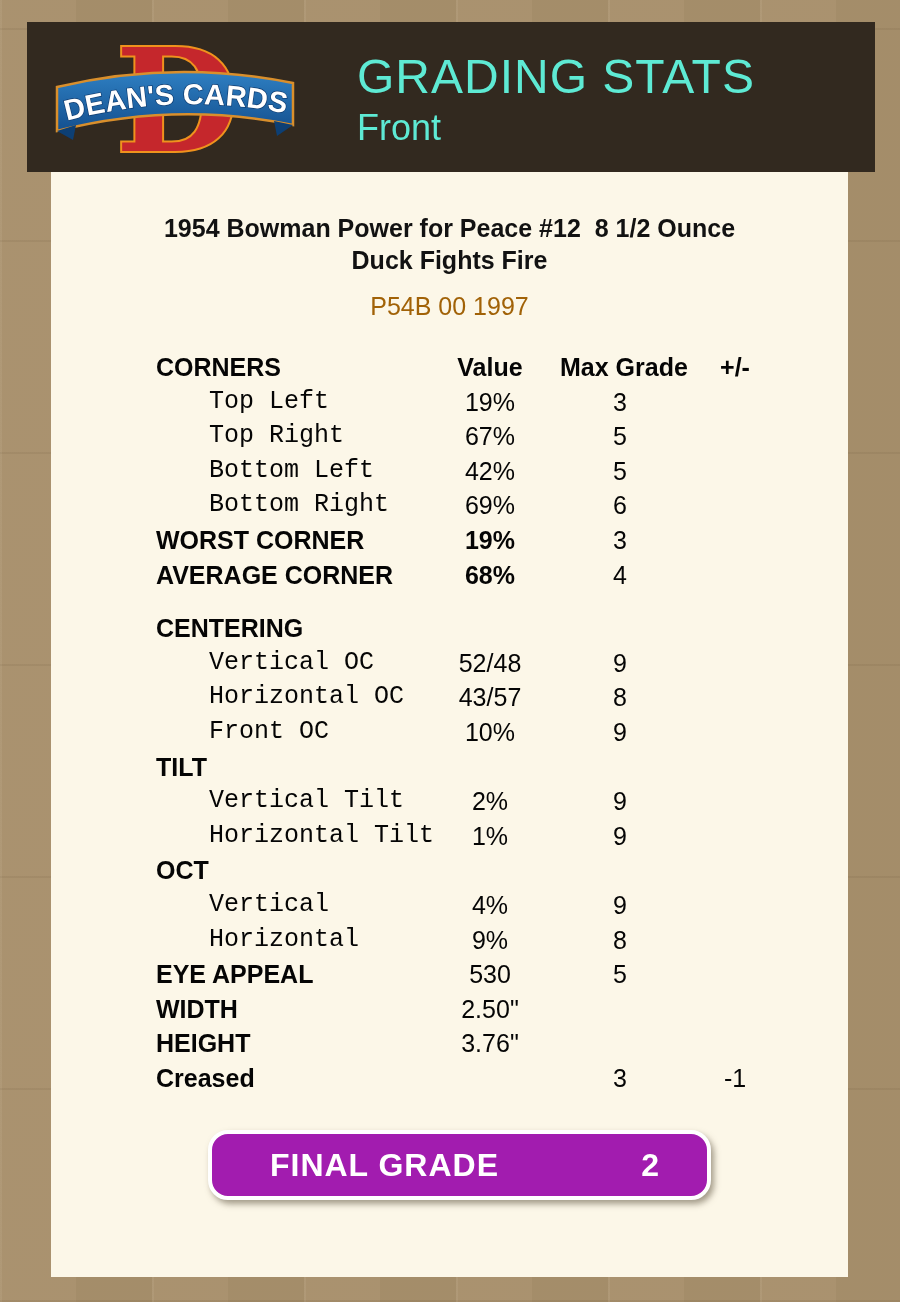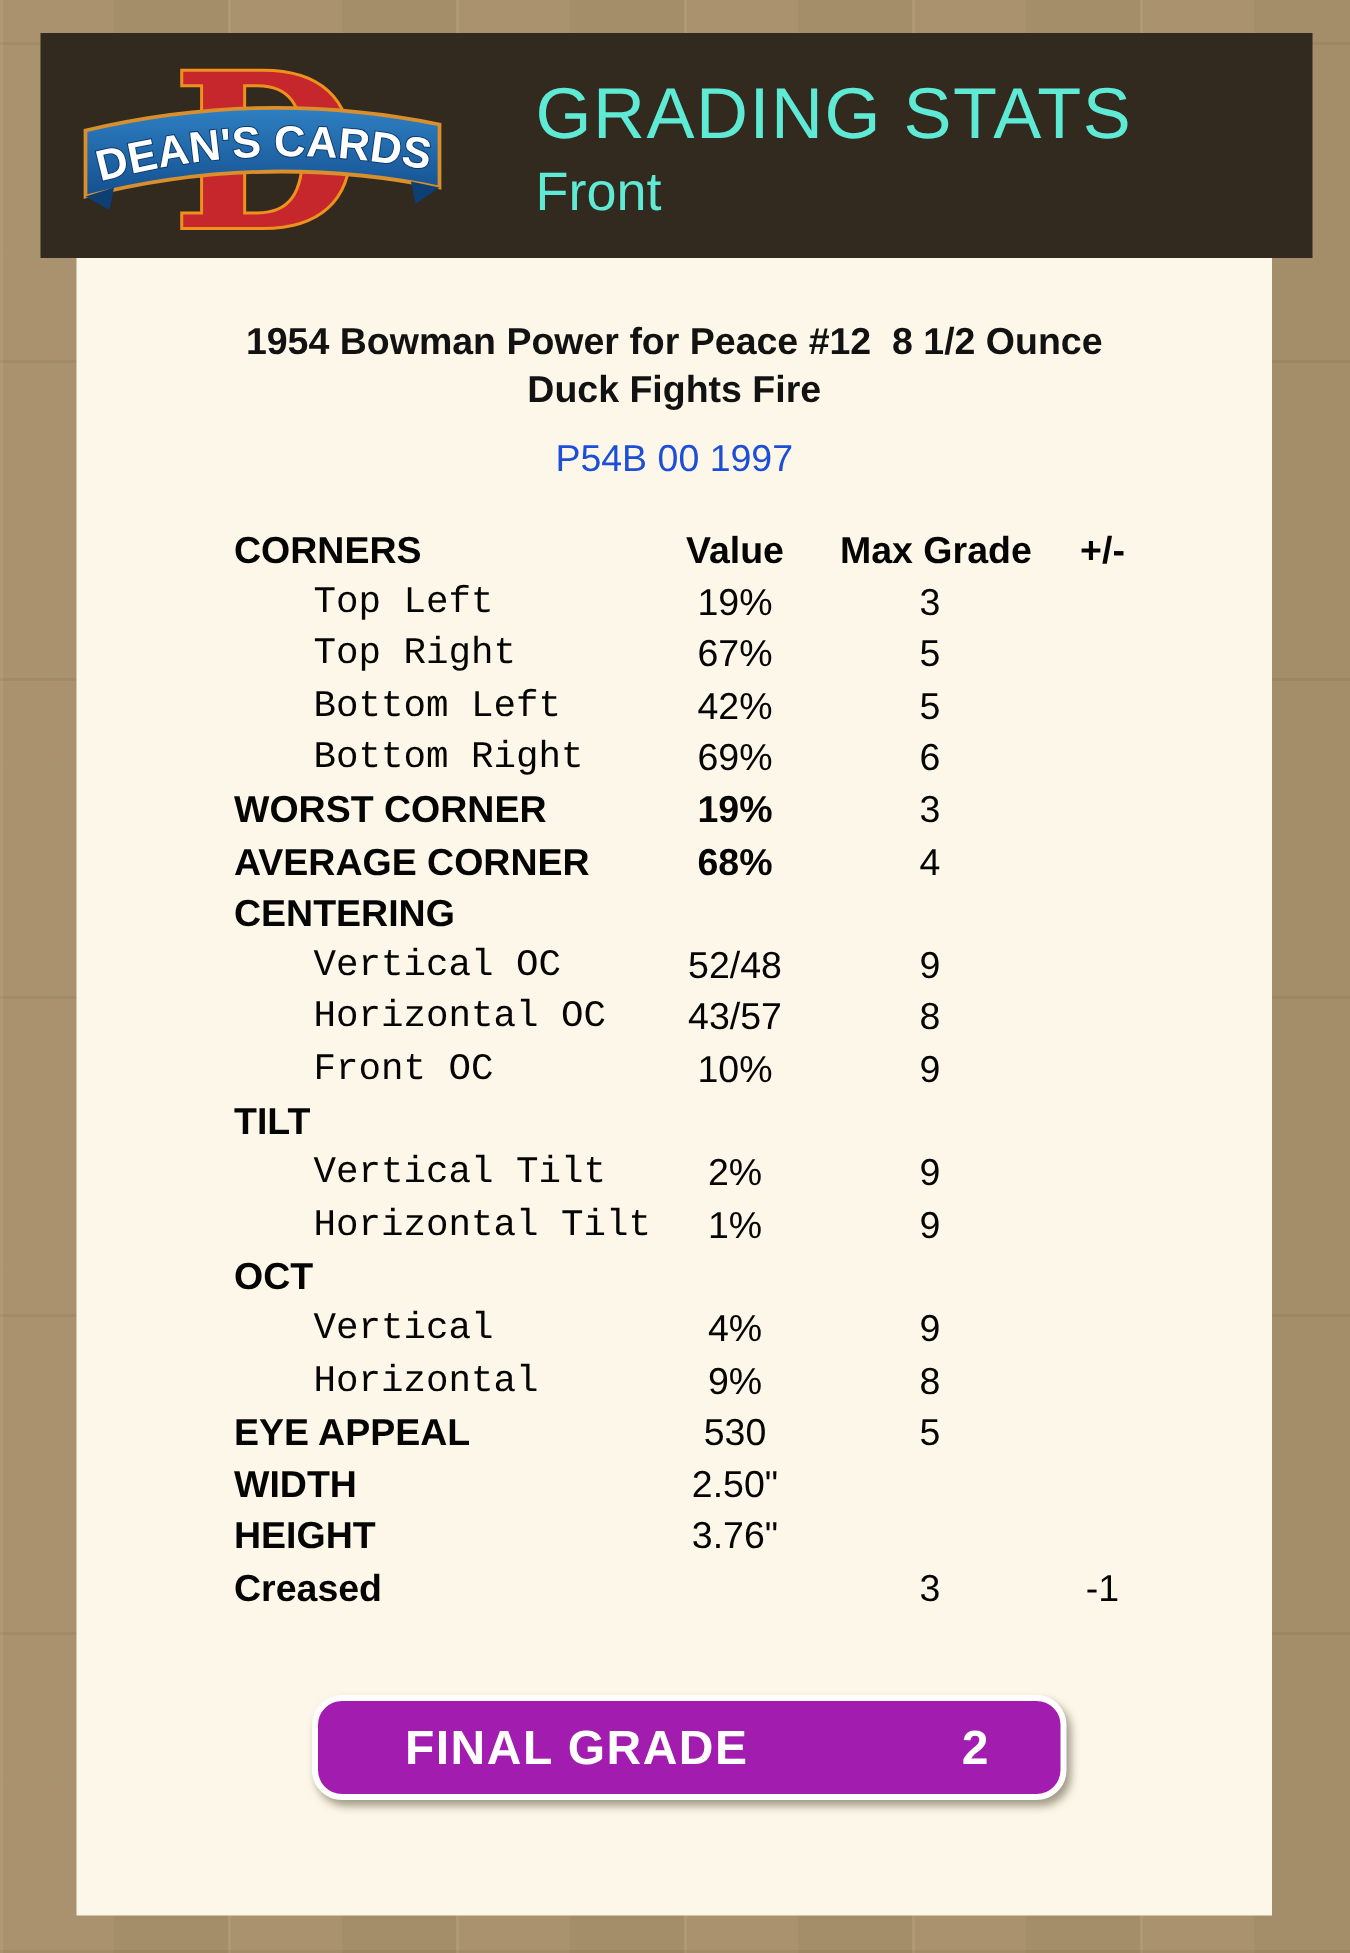--- a/index.html
+++ b/index.html
@@ -25,24 +25,24 @@
   .h-title{font-size:48px;line-height:58px;letter-spacing:1px;}
   .h-sub{font-size:36px;line-height:44px;}
   .panel{
     position:absolute;left:51px;top:172px;width:797px;height:1105px;
     background:#fcf7e8;box-sizing:border-box;
   }
   .card-title{
     padding-top:40px;text-align:center;font-weight:bold;font-size:25px;line-height:32px;
     color:#121212;white-space:pre-wrap;
   }
-  .serial{margin-top:16px;text-align:center;font-size:25px;color:#1d4ed8;}
+  .serial{margin-top:16px;text-align:center;font-size:25px;color:#a16207;}
   .table{position:absolute;top:178px;left:0;right:2px;}
   .trow{display:flex;height:34.6px;line-height:34.6px;font-size:25px;color:#050505;}
-  .trow.gap{}
+  .trow.gap{margin-top:19px;}
   .c-label{width:369px;padding-left:105px;box-sizing:border-box;white-space:nowrap;}
   .c-label.ind{padding-left:158px;font-family:Liberation Mono, monospace;}
   .c-value{width:140px;text-align:center;white-space:nowrap;}
   .c-max{width:120px;text-align:center;white-space:nowrap;}
   .c-pm{width:110px;text-align:center;white-space:nowrap;}
   .b{font-weight:bold;}
   .final{
     position:absolute;left:157px;top:958px;width:495px;height:62px;
     background:#a21caf;border:4px solid #ffffff;border-radius:20px;
     box-shadow:3px 4px 6px rgba(90,78,58,0.55);

